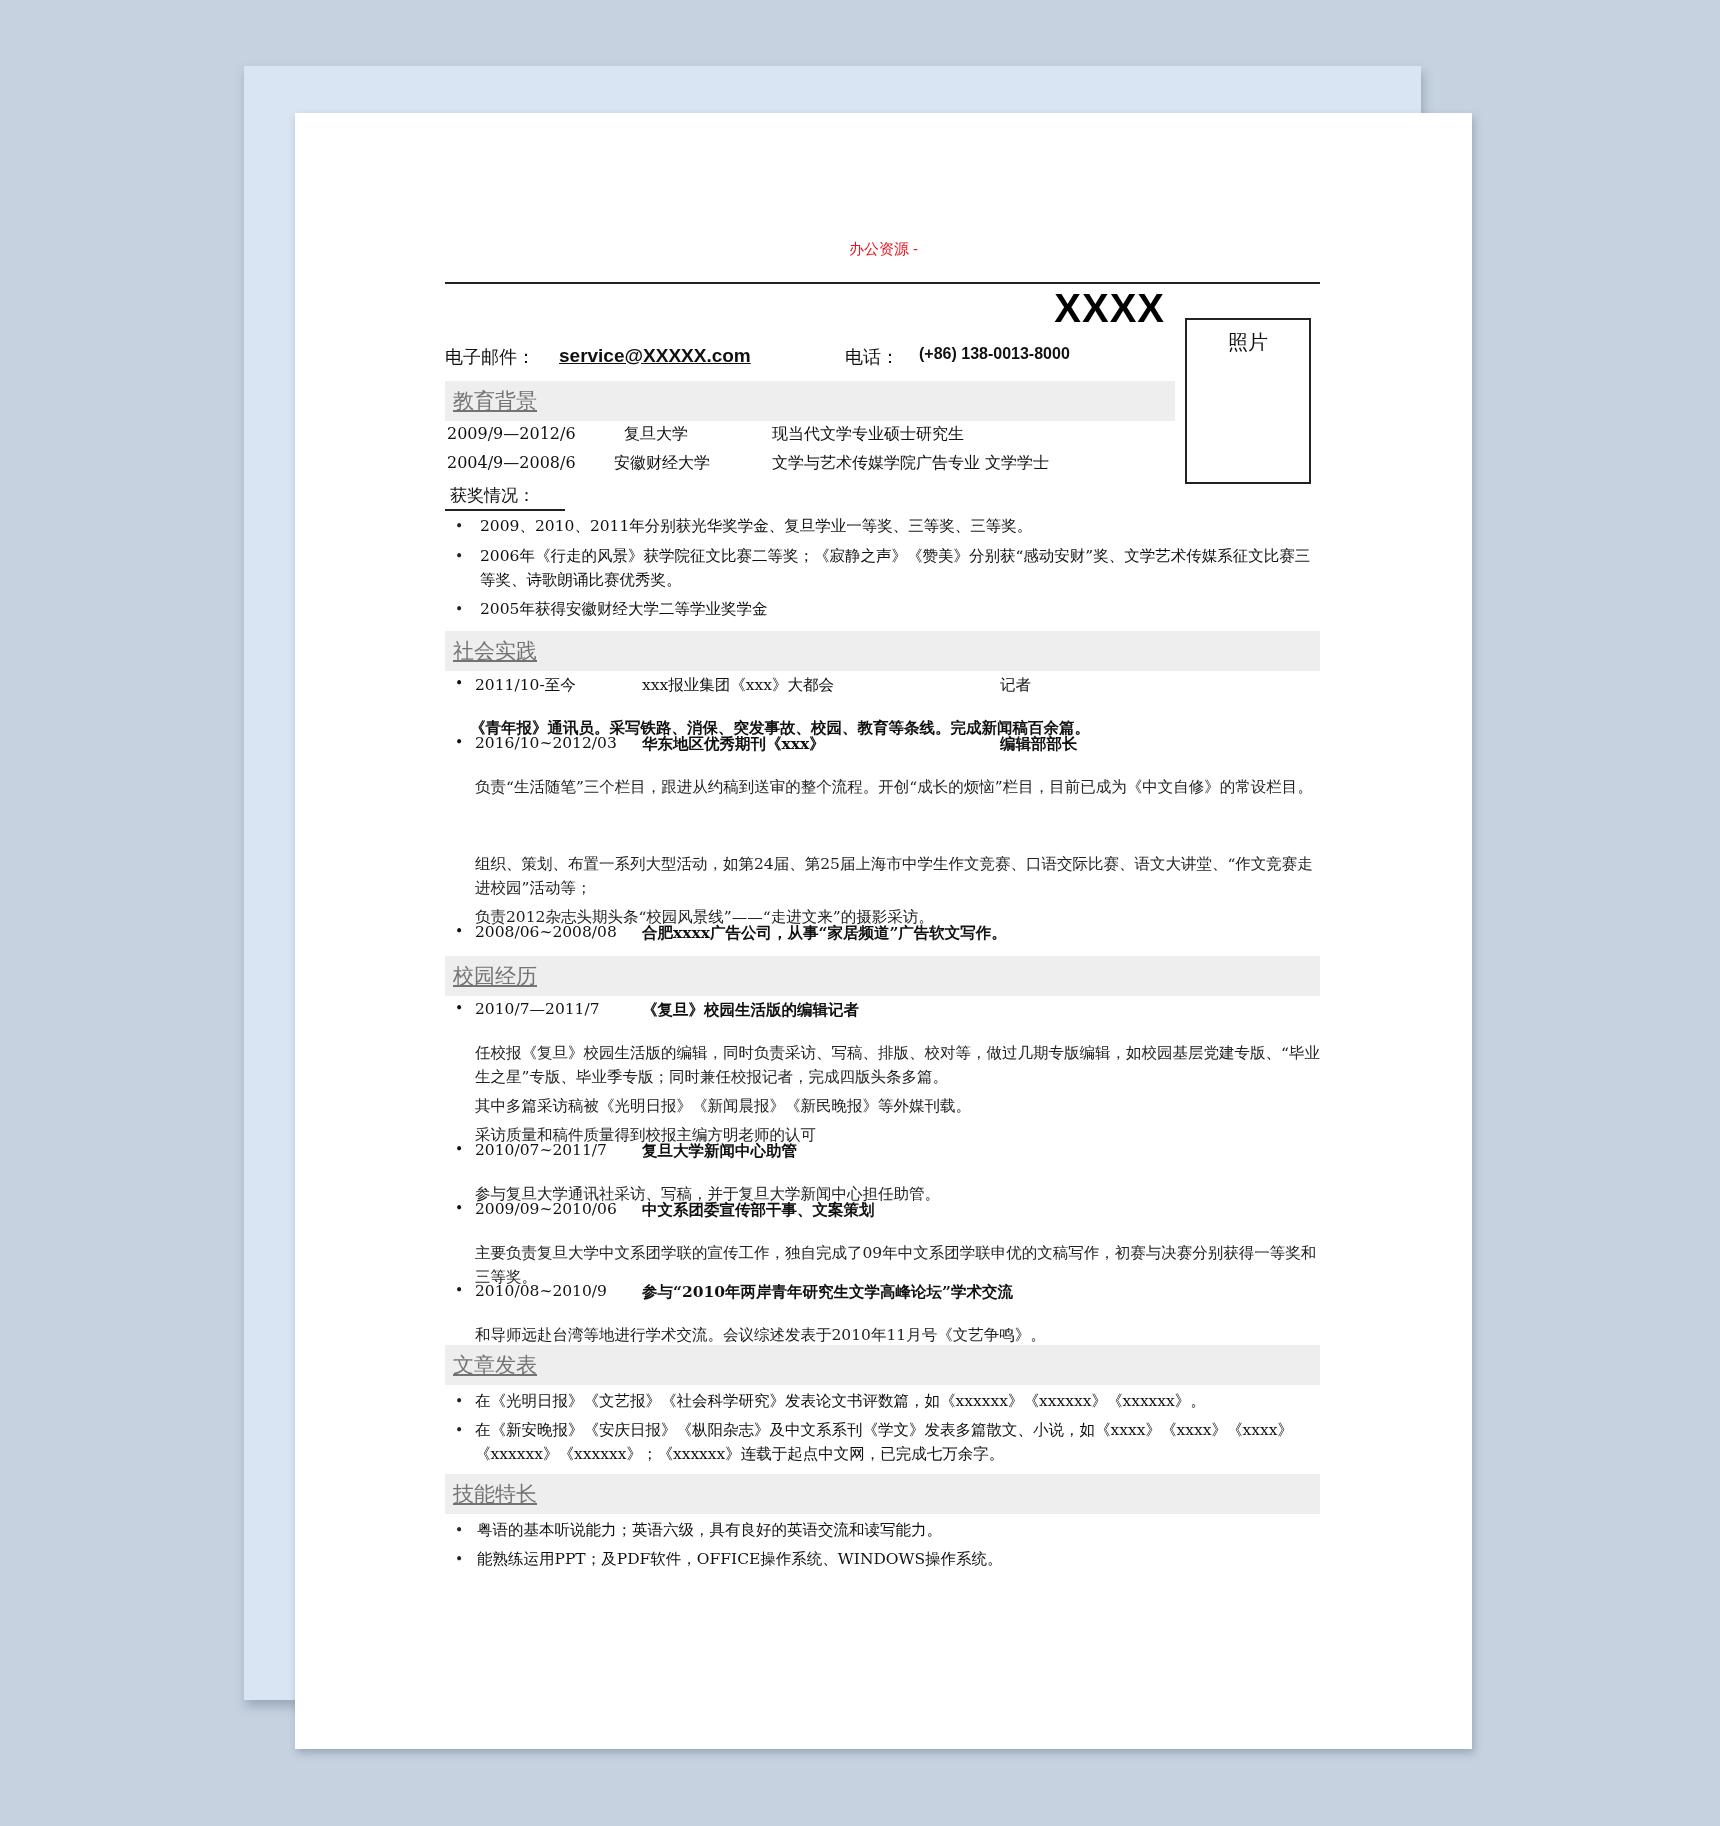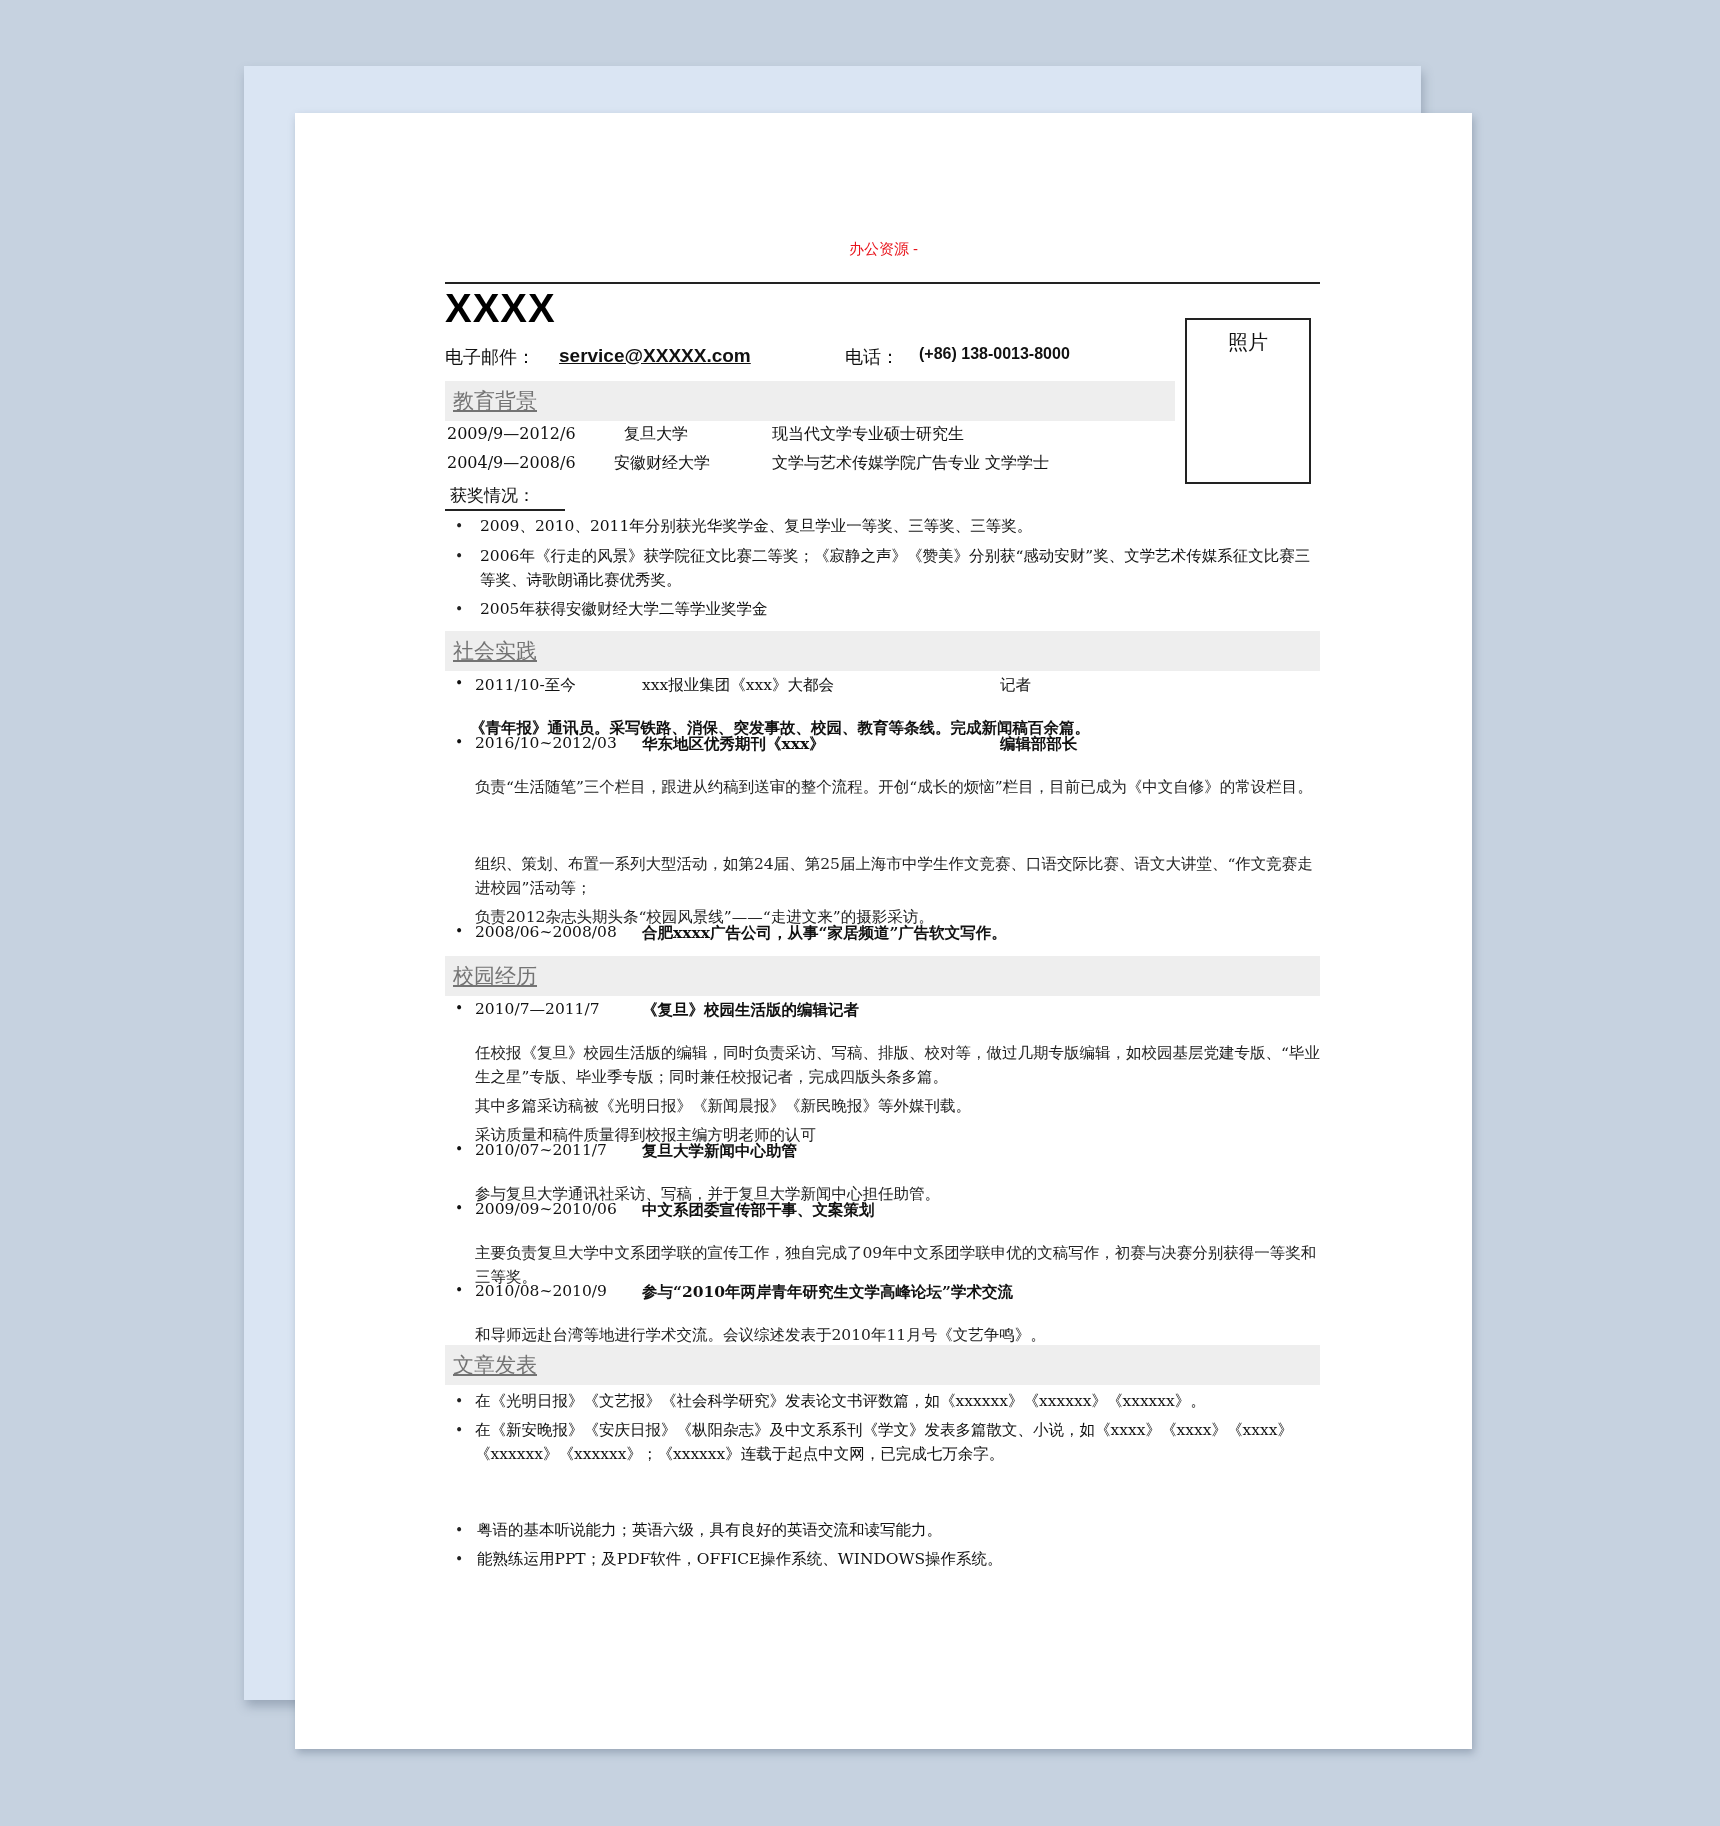--- a/index.html
+++ b/index.html
@@ -19,21 +19,21 @@
     background:#ffffff;
     box-shadow: 2px 4px 8px rgba(70,85,110,0.35);
   }
   .abs { position:absolute; }
   .watermark {
     left:0; width:100%; top:127px; text-align:center;
     font-family:"Liberation Sans", sans-serif; font-size:15px; color:#e8141c;
   }
   .top-rule { left:150px; top:169px; width:875px; height:0; border-top:2px solid #222; }
   .name {
-    left:150px; width:720px; top:173px; text-align:left;
+    left:150px; width:720px; top:173px; text-align:right;
     font-family:"Liberation Sans", sans-serif; font-weight:bold; font-size:40px; color:#000;
     letter-spacing:1px;
   }
   .contact-row { left:150px; top:232px; height:24px; font-size:18px; white-space:nowrap; }
   .contact-row span { position:absolute; top:0; }
   .c-label { font-family:"DejaVu Sans", sans-serif; font-size:18px; }
   .c-email { left:114px; font-family:"Liberation Sans", sans-serif; font-weight:bold; font-size:19px; text-decoration:underline; }
   .c-phone-label { left:400px; }
   .c-phone { left:474px; font-family:"Liberation Sans", sans-serif; font-weight:bold; font-size:16px; }
   .photo-box {
@@ -184,20 +184,23 @@
   </div>
   <div class="bullet-item" style="top:1276px;">
     <span class="dot">•</span>
     <span class="txt" style="left:20px;">在《光明日报》《文艺报》《社会科学研究》发表论文书评数篇，如《xxxxxx》《xxxxxx》《xxxxxx》。</span>
   </div>
   <div class="bullet-item" style="top:1305px;">
     <span class="dot">•</span>
     <span class="txt" style="left:20px;">在《新安晚报》《安庆日报》《枞阳杂志》及中文系系刊《学文》发表多篇散文、小说，如《xxxx》《xxxx》《xxxx》《xxxxxx》《xxxxxx》；《xxxxxx》连载于起点中文网，已完成七万余字。</span>
   </div>
 
+  <div class="section-bar" style="top:1361px;">
+    <span class="title">技能特长</span>
+  </div>
   <div class="bullet-item" style="top:1405px;">
     <span class="dot">•</span>
     <span class="txt" style="left:22px;">粤语的基本听说能力；英语六级，具有良好的英语交流和读写能力。</span>
   </div>
   <div class="bullet-item" style="top:1434px;">
     <span class="dot">•</span>
     <span class="txt" style="left:22px;">能熟练运用PPT；及PDF软件，OFFICE操作系统、WINDOWS操作系统。</span>
   </div>
 
 </div>

